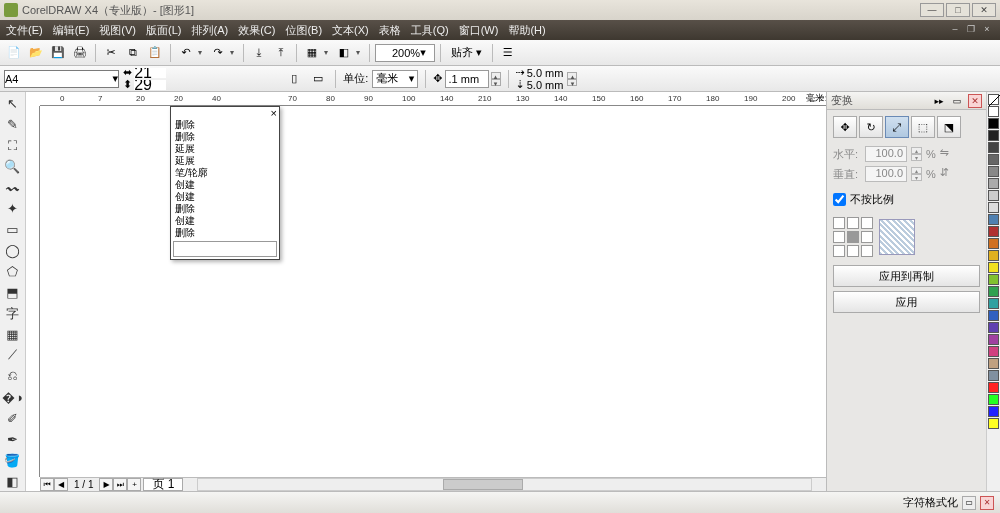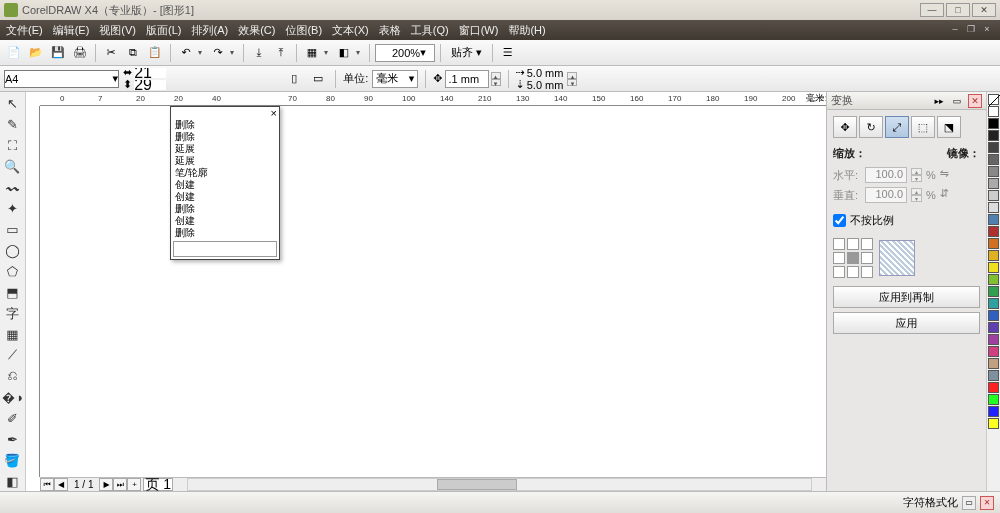--- a/index.html
+++ b/index.html
@@ -36,21 +36,21 @@
 .vruler{position:absolute;top:14px;left:0;width:14px;bottom:14px;background:#fff;border-right:1px solid #888}
 .canvas{position:absolute;top:14px;left:14px;right:0;bottom:14px;background:#fff}
 .popup{position:absolute;top:0;left:130px;width:110px;background:#fff;border:1px solid #444;box-shadow:2px 2px 4px rgba(0,0,0,.3);z-index:10}
 .popup .phdr{height:12px;display:flex;justify-content:flex-end;padding:0 2px;font-size:9px}
 .popup .pitem{padding:0 4px;line-height:12px;font-size:10px}
 .popup .pinput{margin:2px;height:16px;border:1px solid #999}
 .rulerunit{position:absolute;top:0;right:2px;font-size:9px}
 .hscroll{position:absolute;bottom:0;left:14px;right:0;height:14px;background:#eee;border-top:1px solid #bbb;display:flex;align-items:center}
 .hscroll .nav{display:flex;align-items:center;gap:0}
 .hscroll .nbtn{width:14px;height:13px;border:1px solid #aaa;background:#f5f5f5;display:flex;align-items:center;justify-content:center;font-size:8px}
-.hscroll .pagetab{height:13px;border:1px solid #aaa;background:#fff;padding:0 1px;display:flex;align-items:center;margin-left:2px;font-size:14px}
+.hscroll .pagetab{height:13px;border:1px solid #aaa;background:#fff;padding:0 8px;display:flex;align-items:center;margin-left:2px;font-size:12px}
 .hscroll .pageinfo{padding:0 6px;font-size:10px}
 .hscroll .sbar{flex:1;height:13px;margin:0 14px;background:#eee;position:relative;border:1px solid #ccc}
 .hscroll .sthumb{position:absolute;left:40%;width:80px;height:100%;background:#ccc;border:1px solid #aaa}
 .dockers{width:160px;background:#e8e7e5;border-left:1px solid #bbb;display:flex;flex-direction:column}
 .docker-hdr{height:18px;background:linear-gradient(#f5f5f3,#e0ded9);border-bottom:1px solid #bbb;display:flex;align-items:center;padding:0 4px;gap:4px}
 .docker-hdr .dtitle{flex:1;color:#555}
 .docker-hdr .dbtn{width:14px;height:14px;display:flex;align-items:center;justify-content:center;font-size:9px}
 .docker-hdr .dclose{border:1px solid #c55;background:#f9d5d5;color:#a33}
 .docker-body{padding:6px;flex:1}
 .mode-row{display:flex;gap:2px;margin-bottom:8px}
@@ -285,24 +285,20 @@
       <div class="dbtn dclose">✕</div>
     </div>
     <div class="docker-body">
       <div class="mode-row">
         <div class="mbtn">✥</div>
         <div class="mbtn">↻</div>
         <div class="mbtn active">⤢</div>
         <div class="mbtn">⬚</div>
         <div class="mbtn">⬔</div>
       </div>
-      <div class="label-row">
-        <span>缩放：</span>
-        <span>镜像：</span>
-      </div>
       <div class="field-row">
         <span class="flbl">水平:</span>
         <div class="finput">100.0</div>
         <div class="fspin">
             <div>▴</div>
             <div>▾</div>
           </div>
         <span>%</span>
         <div class="mbtn" style="width:20px;height:16px">⇋</div>
       </div>

